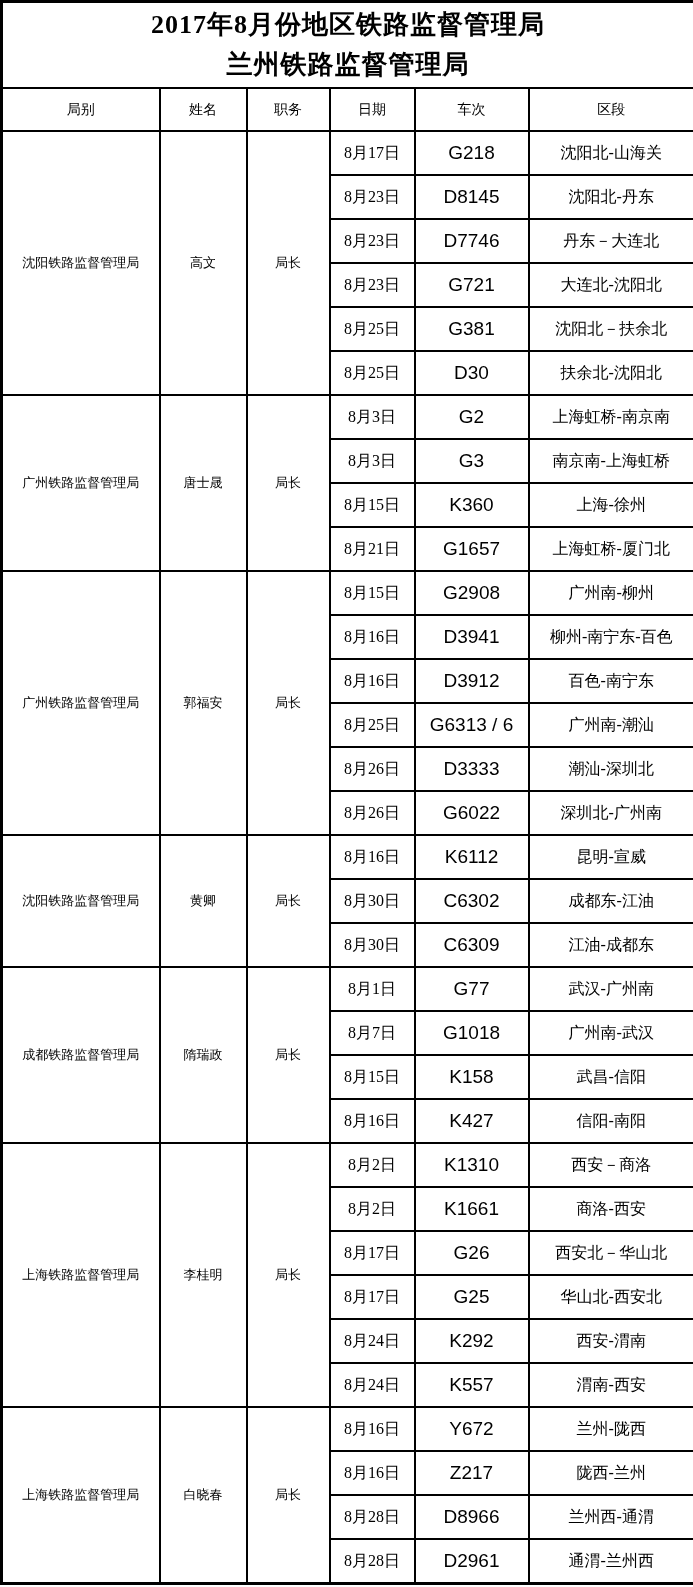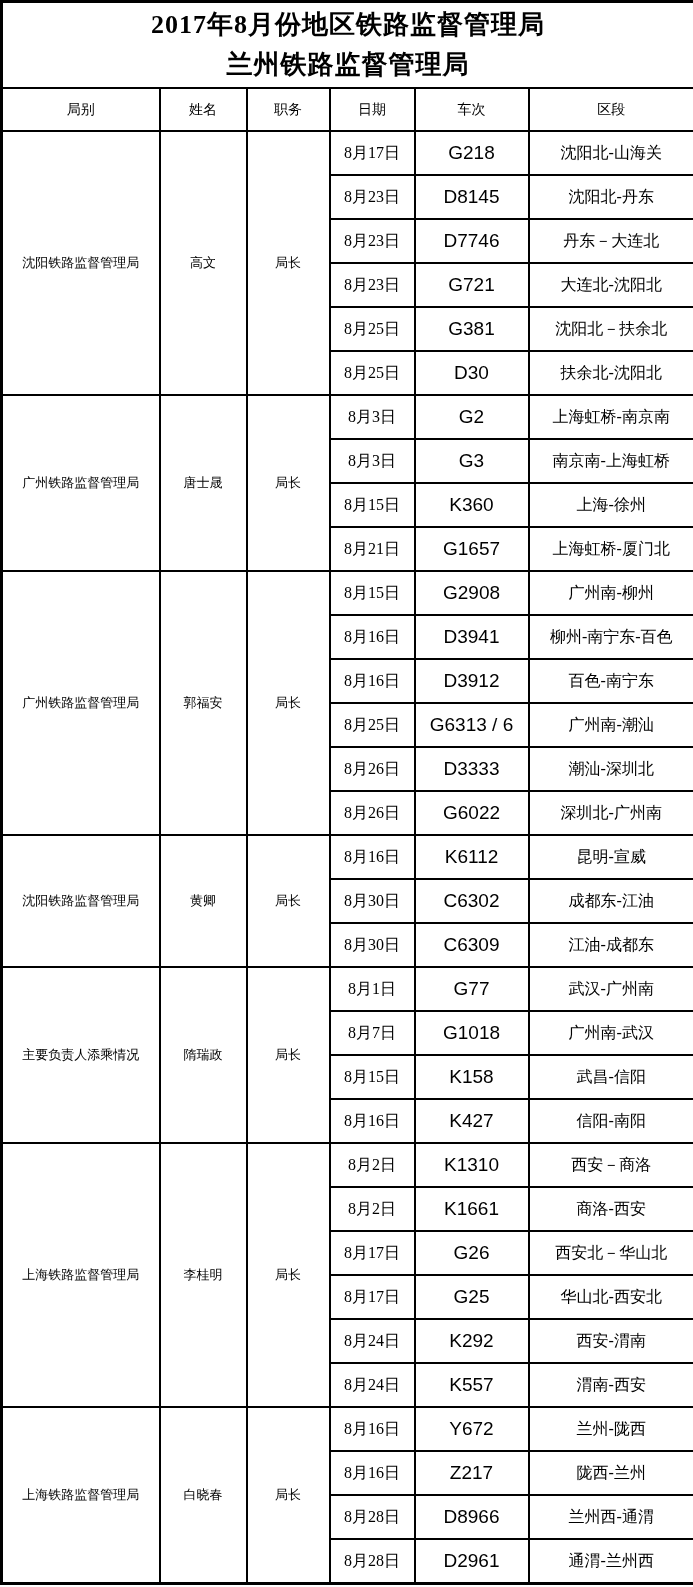--- a/index.html
+++ b/index.html
@@ -184,21 +184,21 @@
           <td class="date-cell">8月30日</td>
           <td class="train-cell">C6302</td>
           <td class="section-cell">成都东-江油</td>
         </tr>
         <tr>
           <td class="date-cell">8月30日</td>
           <td class="train-cell">C6309</td>
           <td class="section-cell">江油-成都东</td>
         </tr>
         <tr>
-          <td rowspan="4" class="merged">主要负责人添乘情况</td>
+          <td rowspan="4" class="merged">成都铁路监督管理局</td>
           <td rowspan="4" class="merged">隋瑞政</td>
           <td rowspan="4" class="merged">局长</td>
           <td class="date-cell">8月1日</td>
           <td class="train-cell">G77</td>
           <td class="section-cell">武汉-广州南</td>
         </tr>
         <tr>
           <td class="date-cell">8月7日</td>
           <td class="train-cell">G1018</td>
           <td class="section-cell">广州南-武汉</td>

